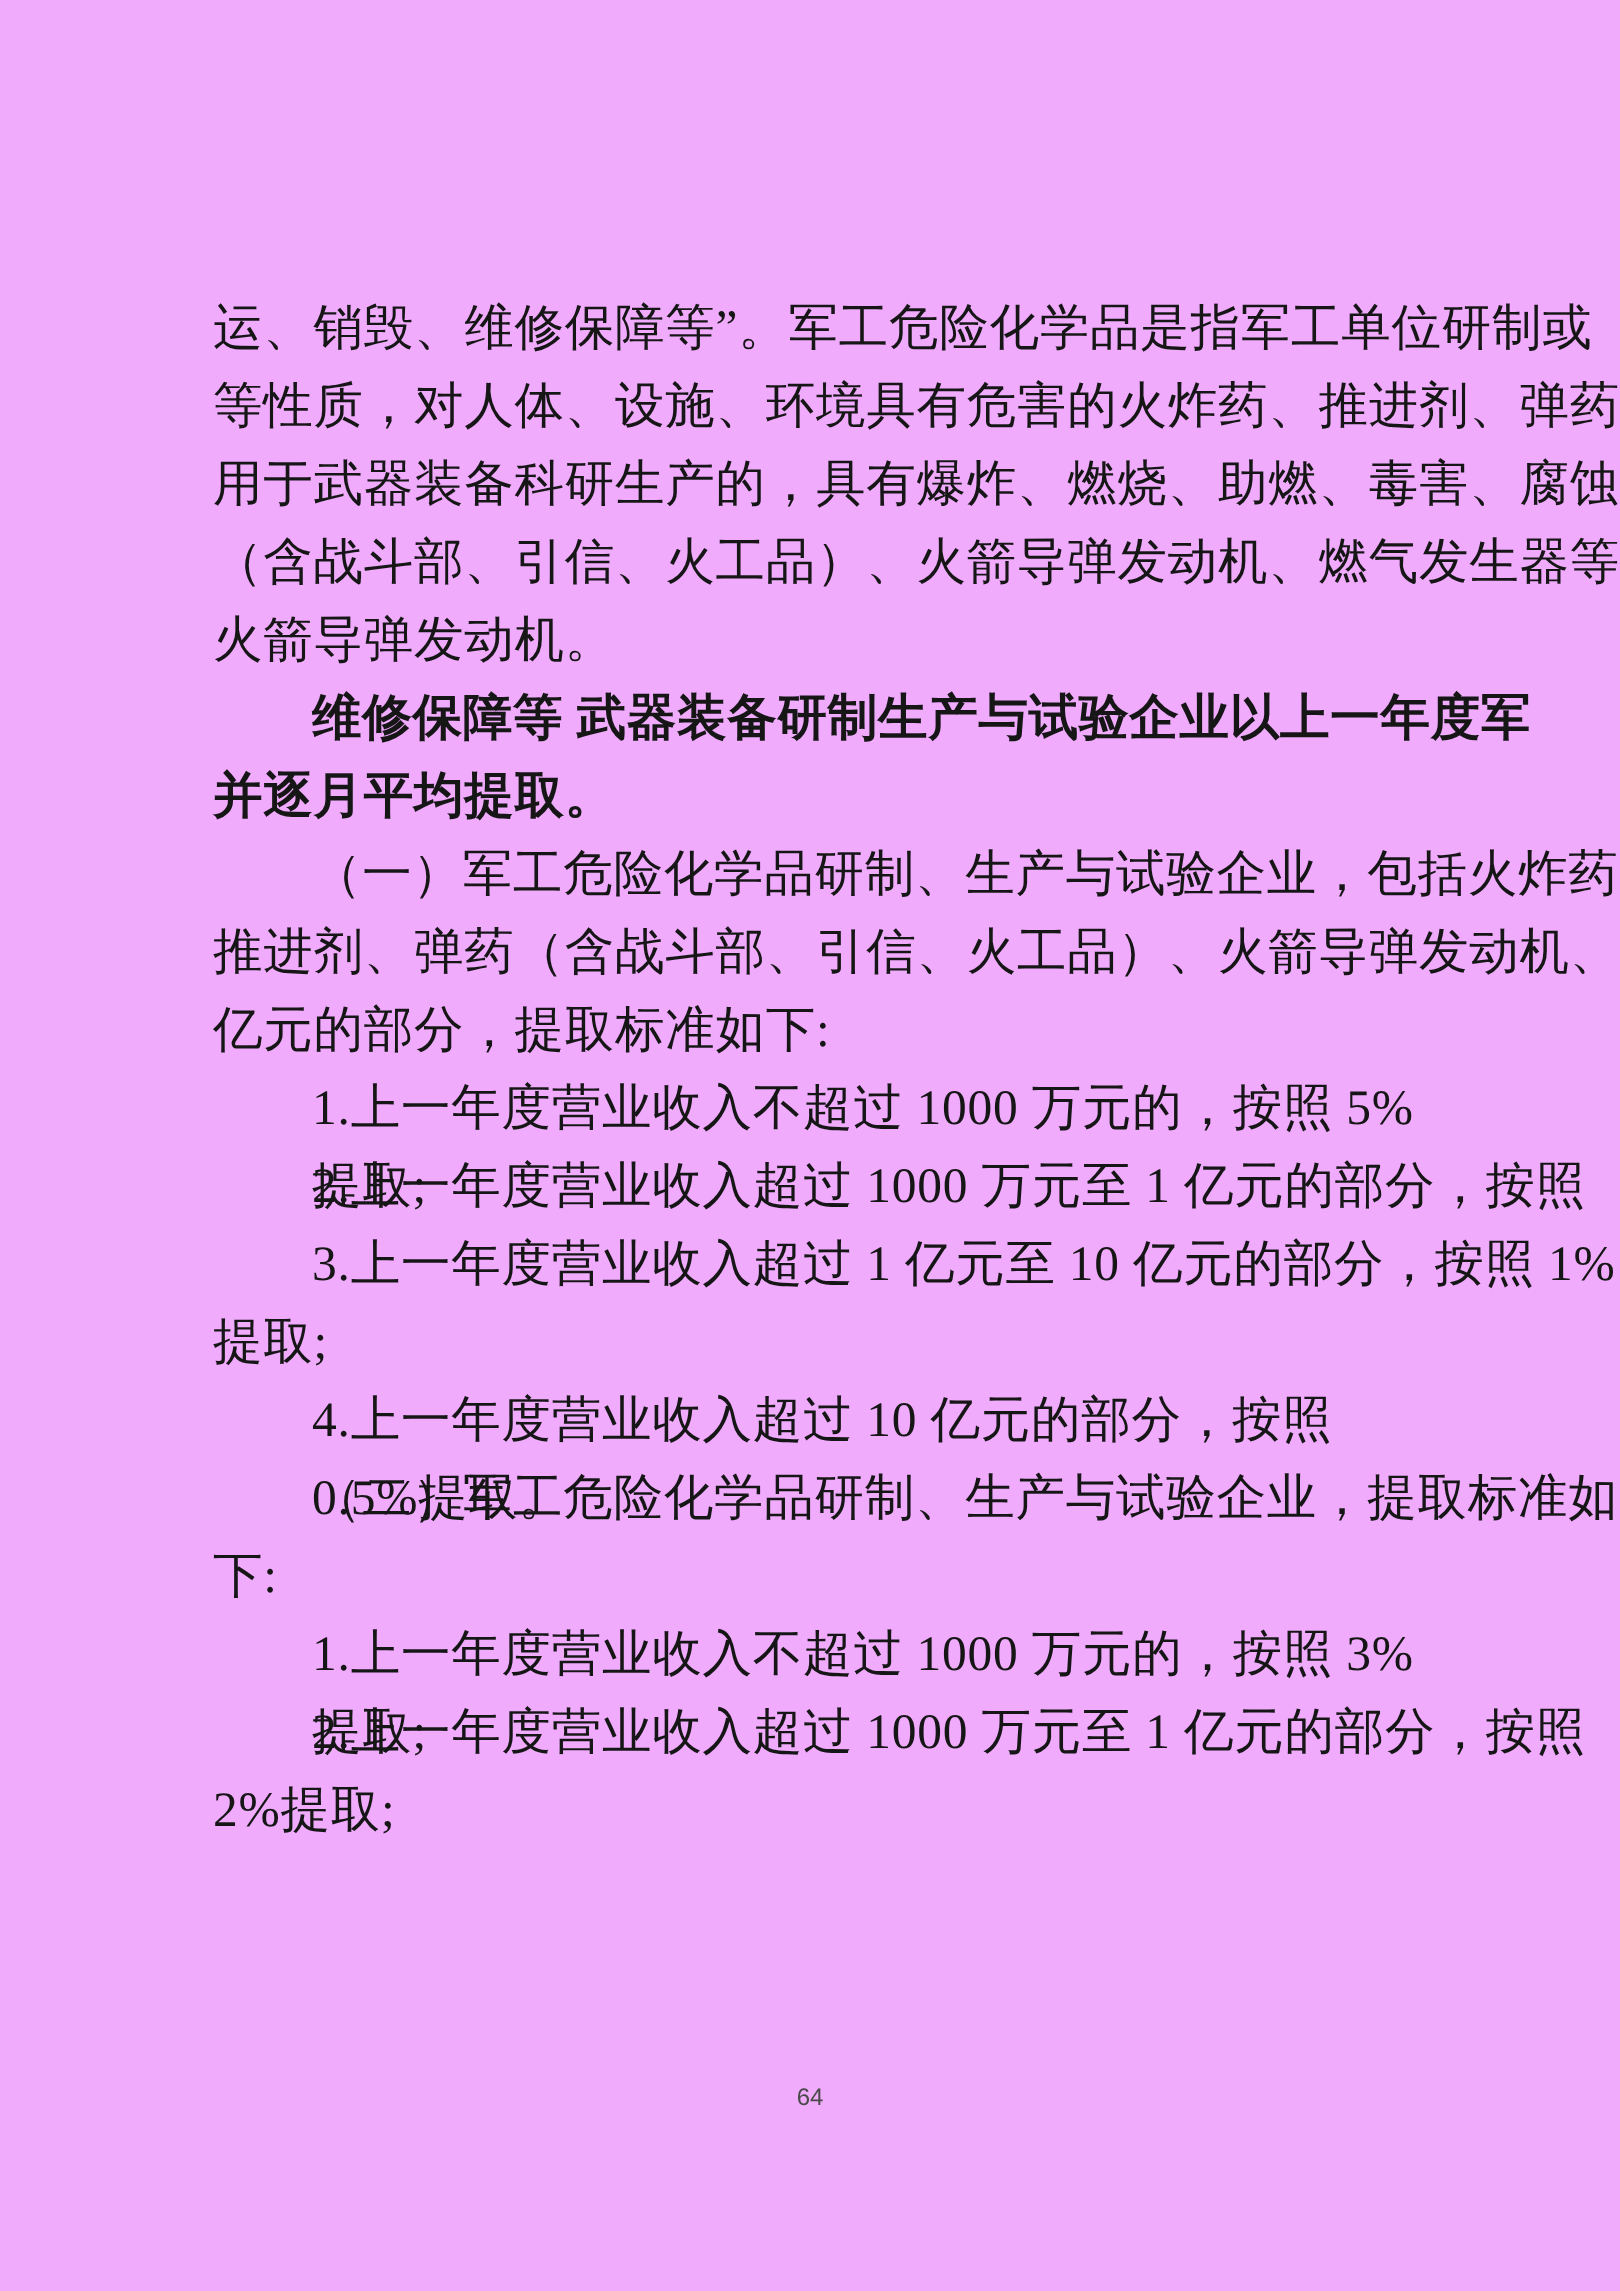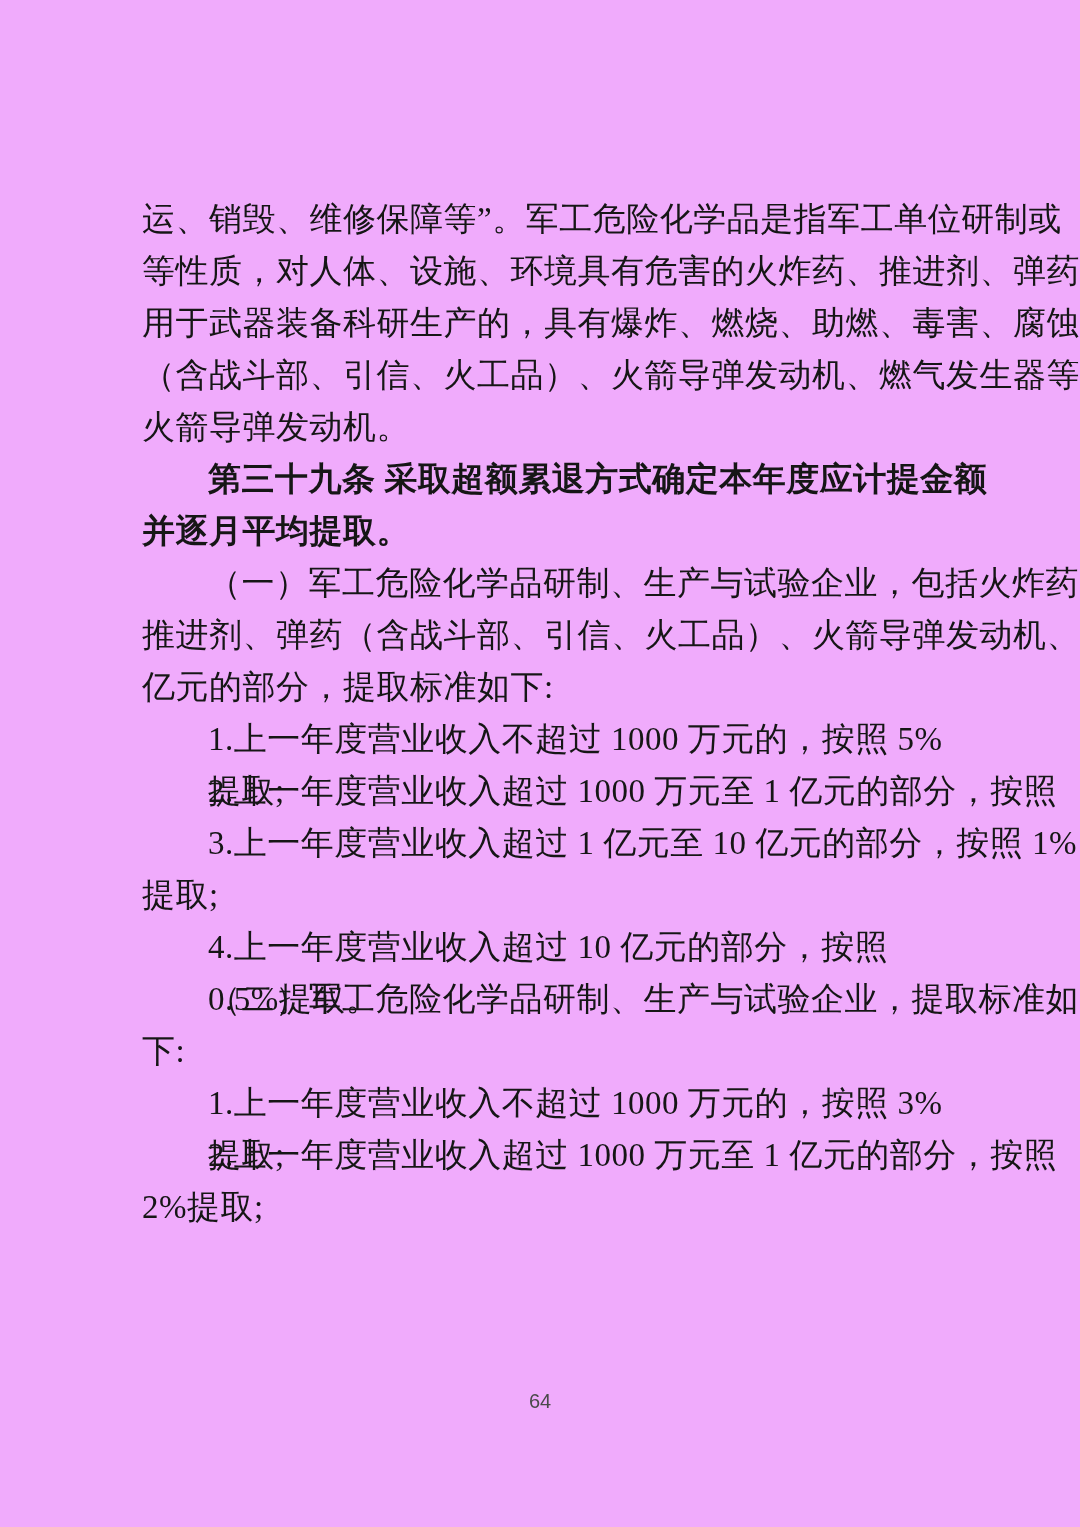--- a/index.html
+++ b/index.html
@@ -36,35 +36,35 @@
   }
   .line.indent { padding-left: 66px; }
   .line.bold { font-weight: bold; }
   .page-number {
     position: absolute;
     left: 0;
     top: 1390px;
     width: 100%;
     text-align: center;
     font-family: "Liberation Sans", "DejaVu Sans", sans-serif;
-    font-size: 20px;
+    font-size: 16px;
     color: #4a4a4a;
   }
 </style>
 </head>
 <body>
 
 <div class="page">
   <main class="doc-body">
       <div class="line">运、销毁、维修保障等”。军工危险化学品是指军工单位研制或</div>
       <div class="line">等性质，对人体、设施、环境具有危害的火炸药、推进剂、弹药</div>
       <div class="line">用于武器装备科研生产的，具有爆炸、燃烧、助燃、毒害、腐蚀</div>
       <div class="line">（含战斗部、引信、火工品）、火箭导弹发动机、燃气发生器等</div>
       <div class="line last">火箭导弹发动机。</div>
-      <div class="line indent bold">第三十九条 采取超额累退方式确定本年度应计提金额</div>
+      <div class="line indent bold">维修保障等 武器装备研制生产与试验企业以上一年度军</div>
       <div class="line last bold">并逐月平均提取。</div>
       <div class="line indent">（一）军工危险化学品研制、生产与试验企业，包括火炸药、</div>
       <div class="line">推进剂、弹药（含战斗部、引信、火工品）、火箭导弹发动机、</div>
       <div class="line last">亿元的部分，提取标准如下:</div>
       <div class="line last indent">1.上一年度营业收入不超过 1000 万元的，按照 5%提取;</div>
       <div class="line indent">2.上一年度营业收入超过 1000 万元至 1 亿元的部分，按照</div>
       <div class="line indent">3.上一年度营业收入超过 1 亿元至 10 亿元的部分，按照 1%</div>
       <div class="line last">提取;</div>
       <div class="line last indent">4.上一年度营业收入超过 10 亿元的部分，按照 0.5%提取。</div>
       <div class="line indent">（二）军工危险化学品研制、生产与试验企业，提取标准如</div>

